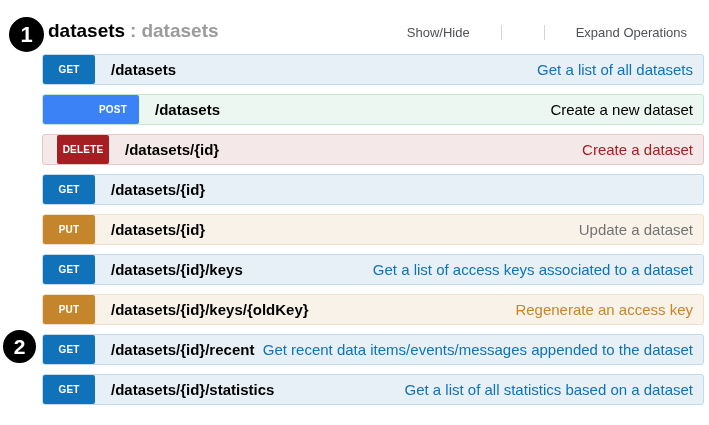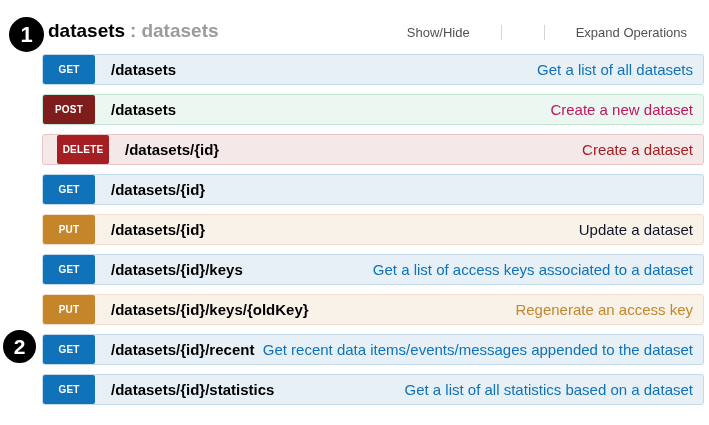--- a/index.html
+++ b/index.html
@@ -135,40 +135,40 @@
   </div>
 
   <div class="endpoint-list">
     <div class="endpoint-row" style="background: rgb(231, 240, 247); border-color: rgb(195, 217, 236);">
       <span class="method-badge" style="background: rgb(16, 114, 184);">GET</span>
       <span class="endpoint-path">/datasets</span>
       <span class="endpoint-description" style="color: rgb(16, 114, 184);">Get a list of all datasets</span>
     </div>
 
     <div class="endpoint-row" style="background: rgb(235, 247, 240); border-color: rgb(195, 232, 209);">
-      <span class="method-badge" style="background: #7f1d1d;">POST</span>
+      <span class="method-badge" style="background: #3b82f6; padding-left: 44px;">POST</span>
       <span class="endpoint-path">/datasets</span>
-      <span class="endpoint-description" style="color: #be185d;">Create a new dataset</span>
+      <span class="endpoint-description" style="color: #000000;">Create a new dataset</span>
     </div>
 
     <div class="endpoint-row" style="background: rgb(245, 232, 232); border-color: rgb(232, 198, 199); padding-left: 14px;">
       <span class="method-badge" style="background: rgb(164, 30, 34);">DELETE</span>
       <span class="endpoint-path">/datasets/{id}</span>
       <span class="endpoint-description" style="color: rgb(164, 30, 34);">Create a dataset</span>
     </div>
 
     <div class="endpoint-row" style="background: rgb(231, 240, 247); border-color: rgb(195, 217, 236);">
       <span class="method-badge" style="background: rgb(16, 114, 184);">GET</span>
       <span class="endpoint-path">/datasets/{id}</span>
     </div>
 
     <div class="endpoint-row" style="background: rgb(249, 242, 233); border-color: rgb(240, 224, 202);">
       <span class="method-badge" style="background: rgb(197, 134, 43);">PUT</span>
       <span class="endpoint-path">/datasets/{id}</span>
-      <span class="endpoint-description" style="color: #0f172a;">Update a dataset</span>
+      <span class="endpoint-description" style="color: #737373;">Update a dataset</span>
     </div>
 
     <div class="endpoint-row" style="background: rgb(231, 240, 247); border-color: rgb(195, 217, 236);">
       <span class="method-badge" style="background: rgb(16, 114, 184);">GET</span>
       <span class="endpoint-path">/datasets/{id}/keys</span>
       <span class="endpoint-description" style="color: rgb(16, 114, 184);">Get a list of access keys associated to a dataset</span>
     </div>
 
     <div class="endpoint-row" style="background: rgb(249, 242, 233); border-color: rgb(240, 224, 202);">
       <span class="method-badge" style="background: rgb(197, 134, 43);">PUT</span>

